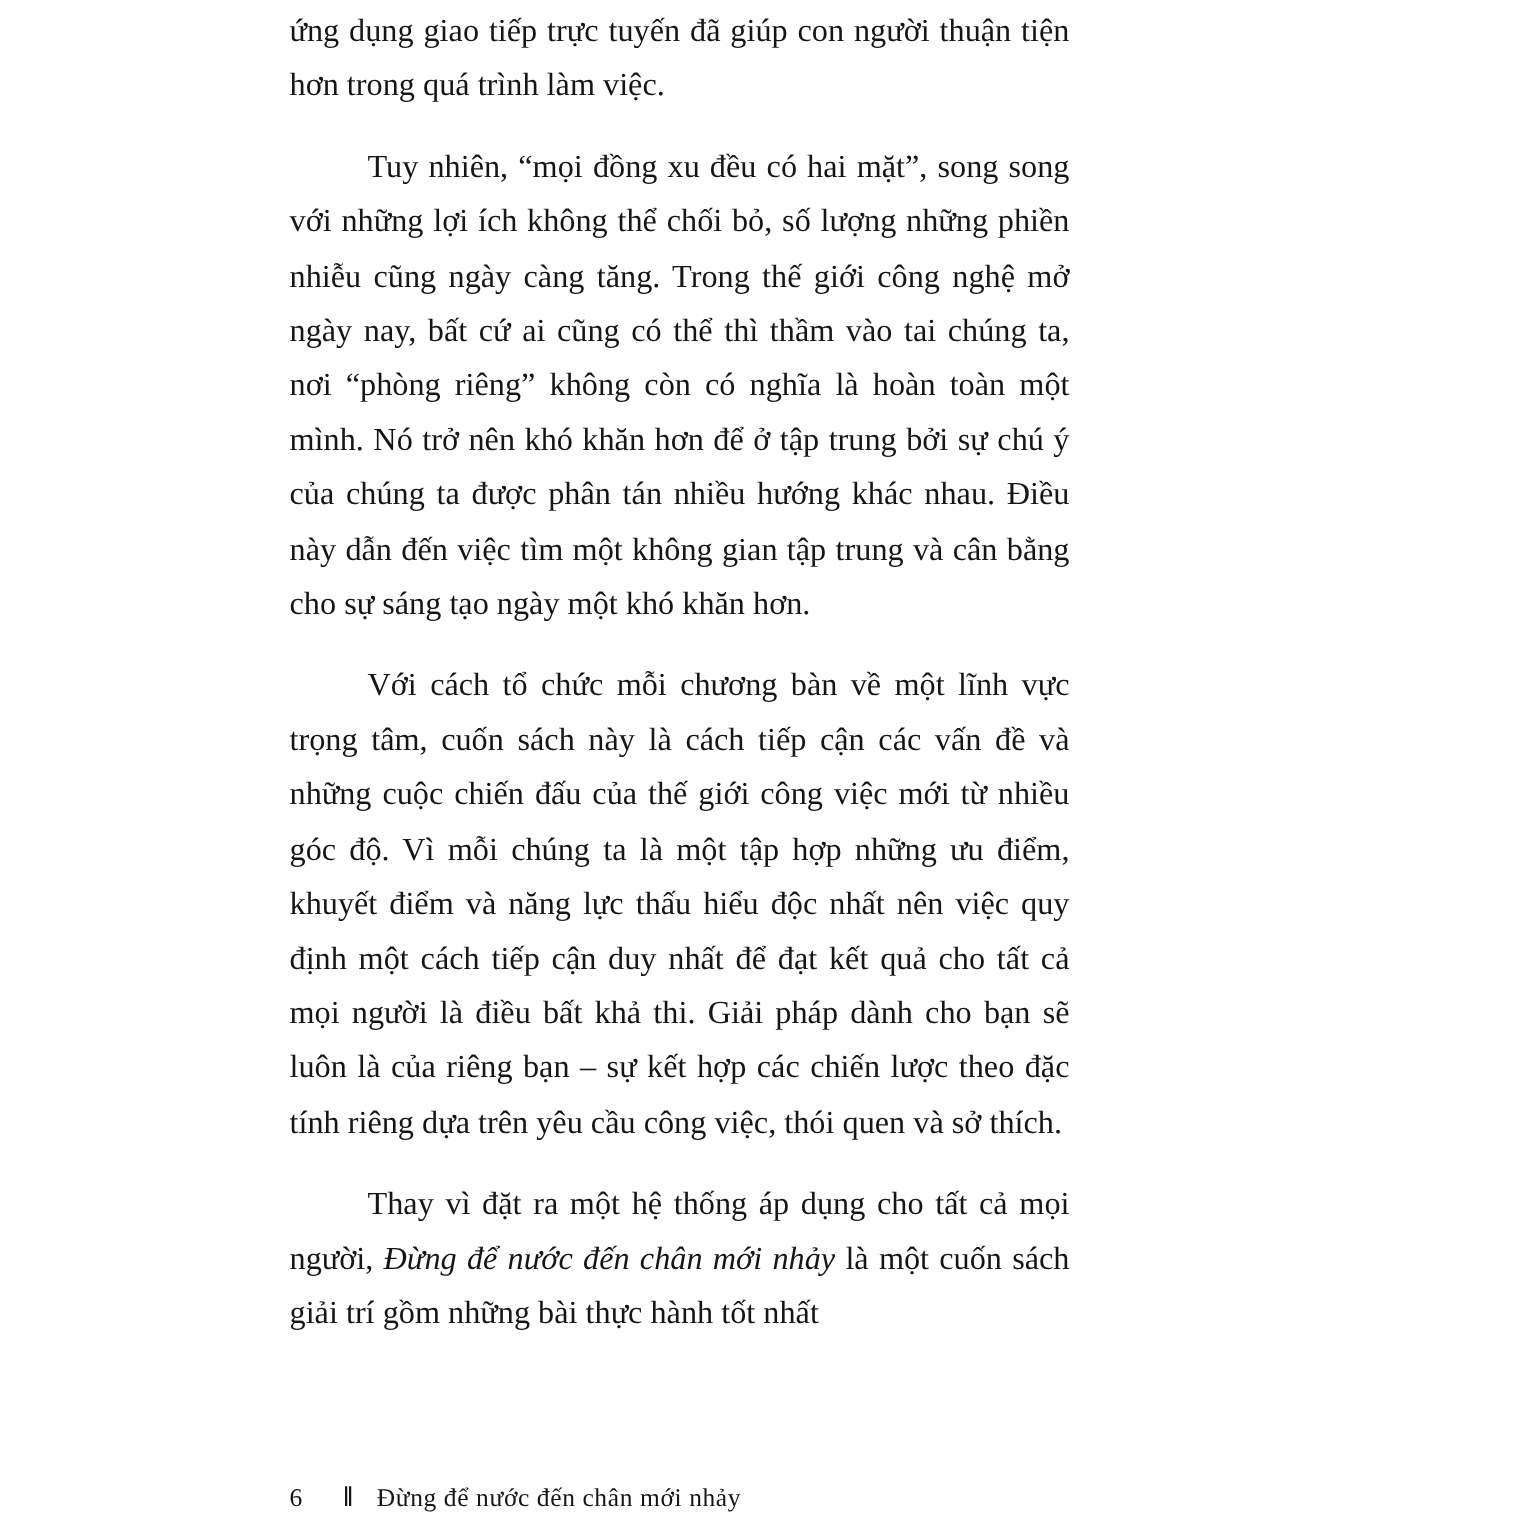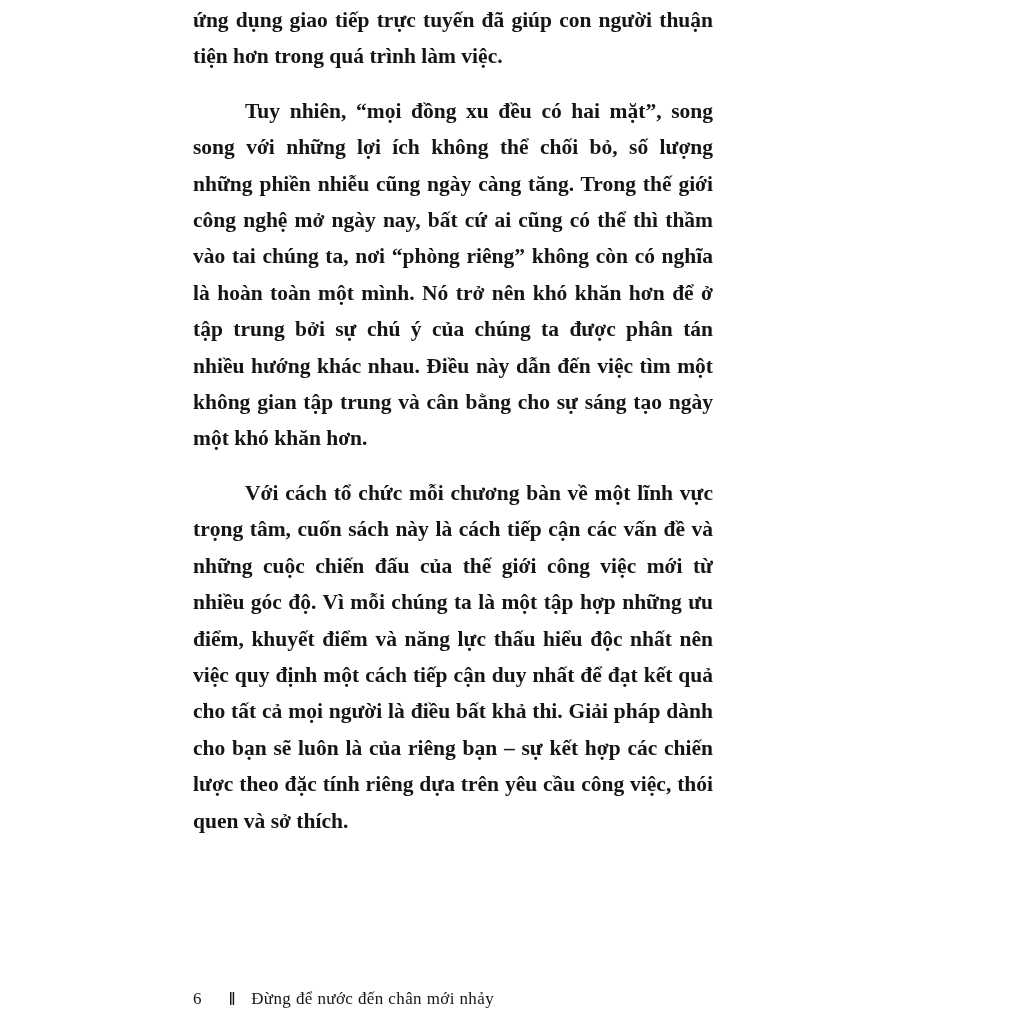--- a/index.html
+++ b/index.html
@@ -21,21 +21,20 @@
     left: 193px;
     top: 2px;
     width: 520px;
     font-size: 21.5px;
     line-height: 36.4px;
     text-align: justify;
     text-justify: inter-word;
   }
   .text-block p {
     margin: 0;
-    font-weight: bold;
   }
   .text-block p.indent {
     text-indent: 52px;
     margin-top: 18px;
   }
   .text-block em {
     font-style: italic;
   }
   .footer {
     position: absolute;
@@ -61,20 +60,21 @@
 </style>
 </head>
 <body>
 
 <div class="page">
 
   <main class="text-block">
       <p><span>ứng dụng giao tiếp trực tuyến đã giúp con người thuận tiện hơn trong quá trình làm việc.</span></p>
       <p class="indent"><span>Tuy nhiên, “mọi đồng xu đều có hai mặt”, song song với những lợi ích không thể chối bỏ, số lượng những phiền nhiễu cũng ngày càng tăng. Trong thế giới công nghệ mở ngày nay, bất cứ ai cũng có thể thì thầm vào tai chúng ta, nơi “phòng riêng” không còn có nghĩa là hoàn toàn một mình. Nó trở nên khó khăn hơn để ở tập trung bởi sự chú ý của chúng ta được phân tán nhiều hướng khác nhau. Điều này dẫn đến việc tìm một không gian tập trung  và  cân  bằng cho  sự  sáng  tạo  ngày một khó khăn hơn.</span></p>
       <p class="indent"><span>Với cách tổ chức mỗi chương bàn về một lĩnh vực trọng tâm, cuốn sách này là cách tiếp cận các vấn đề và những cuộc chiến đấu của thế giới công việc mới từ nhiều góc độ. Vì mỗi chúng ta là một tập hợp những ưu điểm, khuyết điểm và năng lực thấu hiểu độc nhất nên việc quy định một cách tiếp cận duy nhất để đạt kết quả cho  tất  cả  mọi  người  là điều bất khả thi.  Giải  pháp dành cho bạn sẽ luôn là của riêng bạn – sự kết hợp các chiến lược theo đặc tính riêng dựa trên yêu cầu công việc, thói quen và sở thích.</span></p>
+      <p class="indent"><span>Thay vì đặt ra một hệ thống áp dụng cho tất cả mọi người, </span><em>Đừng để nước đến chân mới nhảy</em><span> là một cuốn sách giải trí gồm những bài thực hành tốt nhất</span></p>
     </main>
 
   <footer class="footer">
     <span class="page-num">6</span>
     <span class="sep">‖</span>
     <span class="running-title">Đừng để nước đến chân mới nhảy</span>
   </footer>
 
 </div>
 

